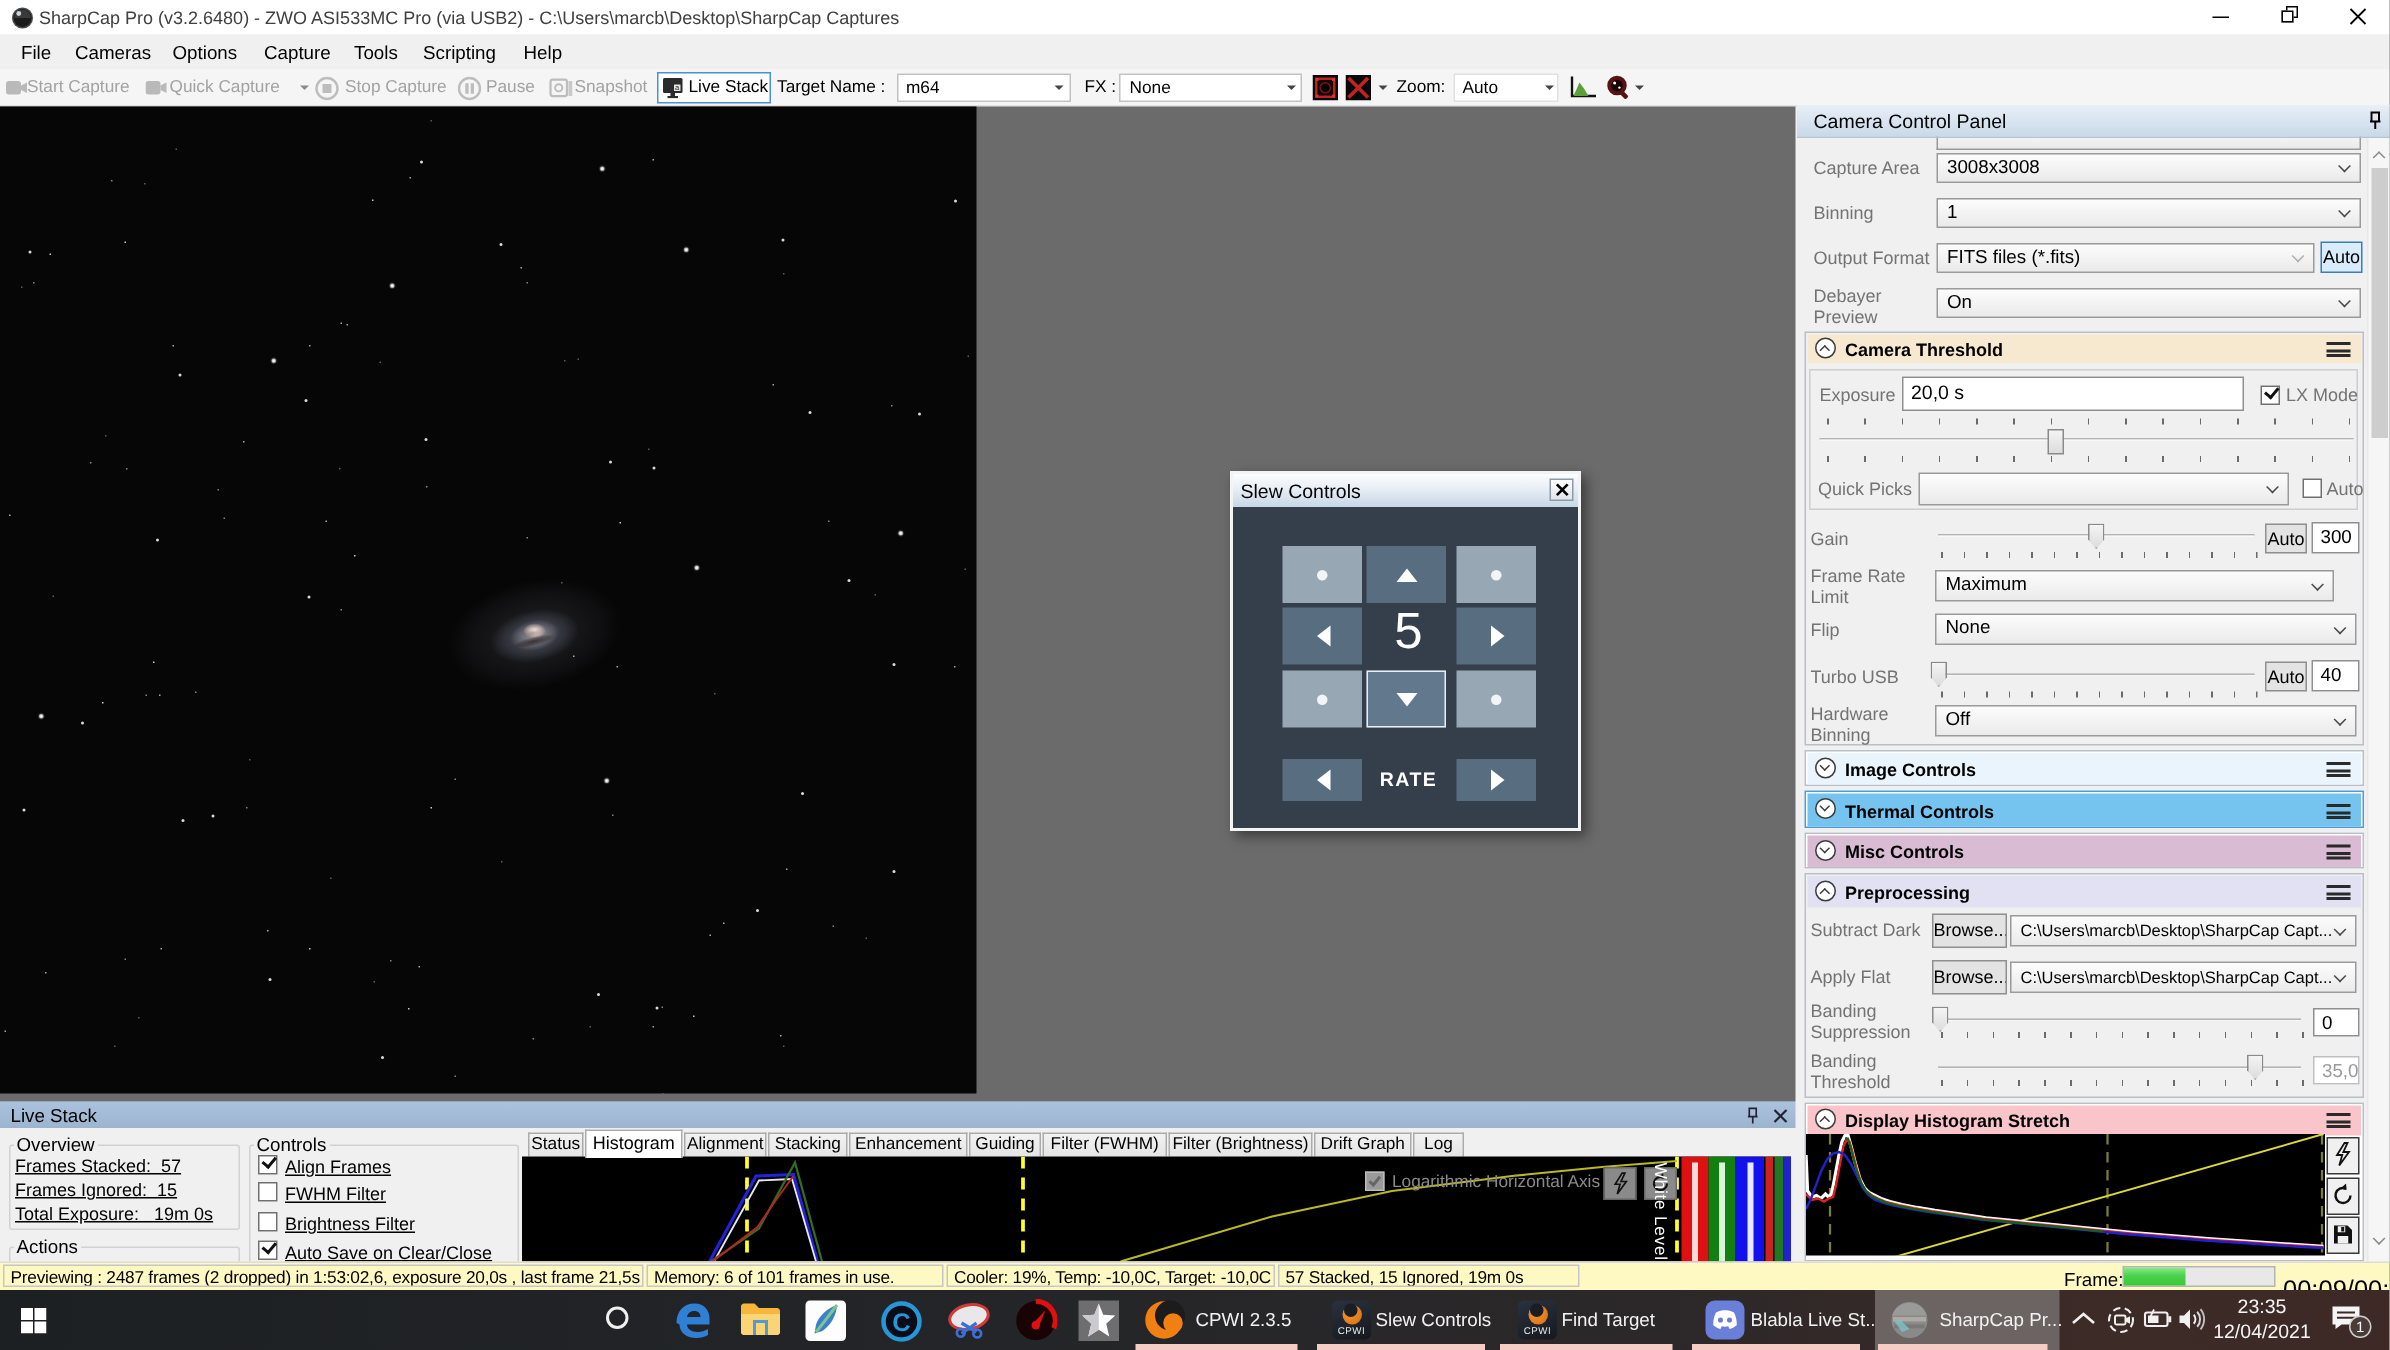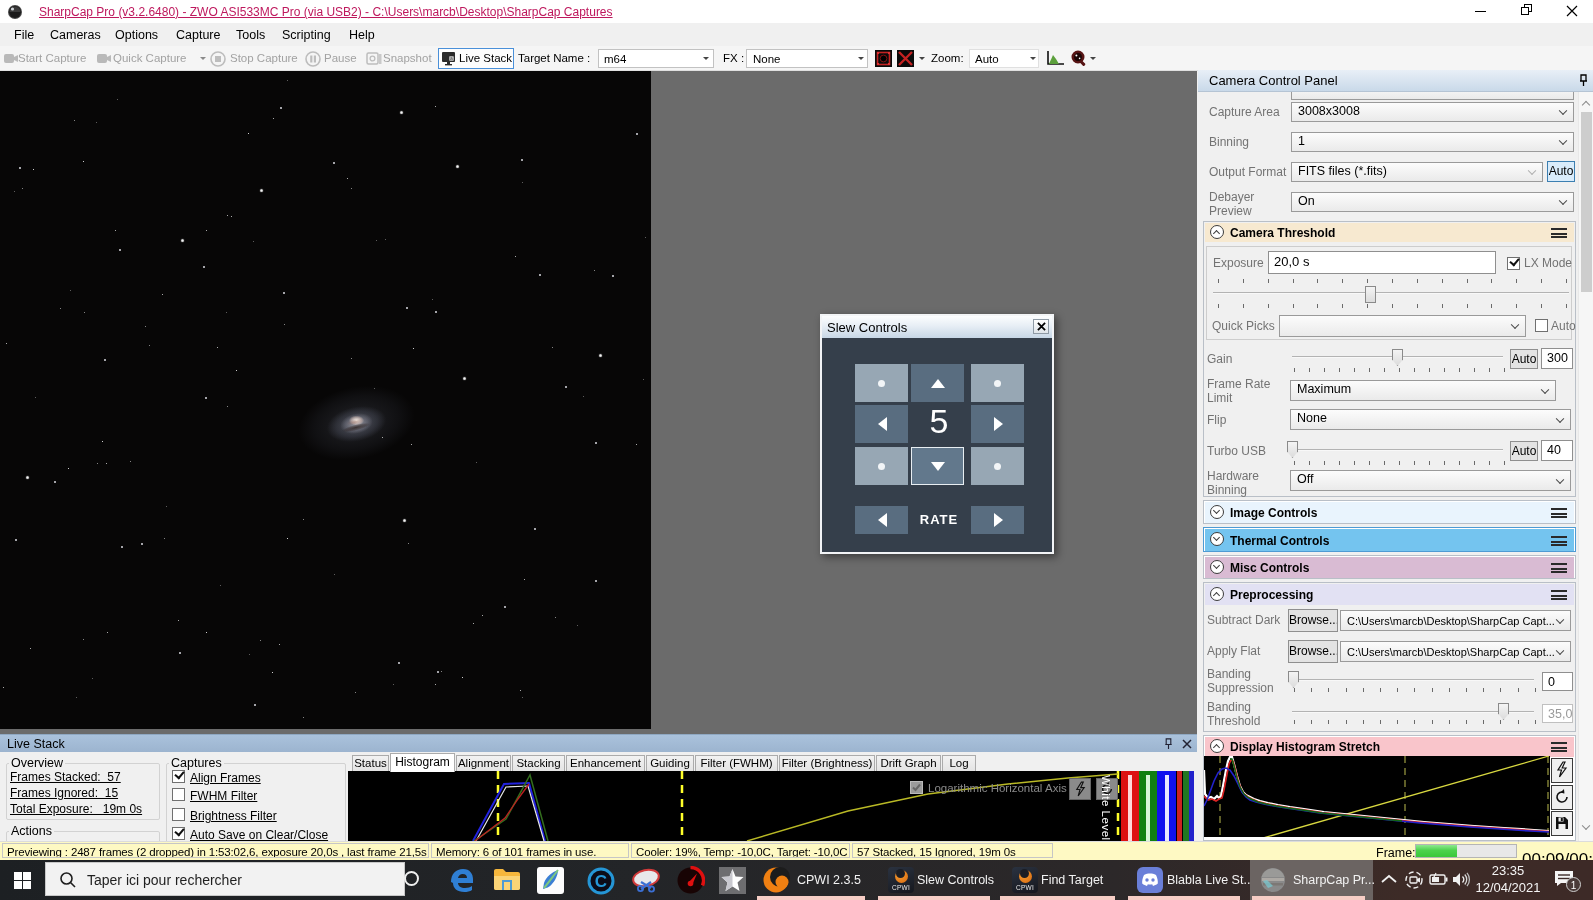--- a/index.html
+++ b/index.html
@@ -1,21 +1,21 @@
 <!DOCTYPE html>
 <html><head>
 <meta charset="utf-8">
 <style>
   * { margin:0; padding:0; box-sizing:border-box; }
   html,body { width:1593px; height:900px; overflow:hidden; }
   body { font-family:"Liberation Sans", sans-serif; font-size:12px; color:#000; background:#f0f0f0; position:relative; }
   .abs { position:absolute; }
   
   #titlebar { left:0; top:0; width:1593px; height:23px; background:#ffffff; }
-  #titletext { left:39px; top:5px; font-size:12px; color:#be185d;text-decoration:underline; }
+  #titletext { left:26px; top:5px; font-size:12px; color:#404040; }
   
   #menubar { left:0; top:23px; width:1593px; height:23px; background:#f0f0f0; }
   .menuitem { position:absolute; top:5px; font-size:12.5px; }
   
   #toolbar { left:0; top:46px; width:1593px; height:25px; background:#f5f5f5; border-bottom:1px solid #e0e0e0; }
   .tbtxt { position:absolute; top:6px; font-size:11.5px; color:#a2a2a2; white-space:nowrap; }
   .tbdark { color:#000; }
   
   #mainarea { left:0; top:71px; width:1197px; height:663px; background:#6b6b6b; }
   #starfield { position:absolute; left:0; top:0; width:651px; height:658px; background:#070606; overflow:hidden; }
@@ -419,21 +419,21 @@
     <fieldset class="gbx" style="left:6px;top:22px;width:154px;height:64px">
       <legend>Overview</legend>
     </fieldset>
     <span class="ls-t" style="left:10px;top:36px">Frames Stacked:&nbsp; 57</span>
     <span class="ls-t" style="left:10px;top:52px">Frames Ignored:&nbsp; 15</span>
     <span class="ls-t" style="left:10px;top:68px">Total Exposure:&nbsp;&nbsp; 19m 0s</span>
     <fieldset class="gbx" style="left:6px;top:90px;width:154px;height:20px">
       <legend>Actions</legend>
     </fieldset>
     <fieldset class="gbx" style="left:166px;top:22px;width:180px;height:88px">
-      <legend>Captures</legend>
+      <legend>Controls</legend>
     </fieldset>
     <div class="ckb on" style="left:172px;top:36px"></div>
     <span class="ls-t" style="left:190px;top:37px">Align Frames</span>
     <div class="ckb" style="left:172px;top:54px"></div>
     <span class="ls-t" style="left:190px;top:55px">FWHM Filter</span>
     <div class="ckb" style="left:172px;top:74px"></div>
     <span class="ls-t" style="left:190px;top:75px">Brightness Filter</span>
     <div class="ckb on" style="left:172px;top:93px"></div>
     <span class="ls-t" style="left:190px;top:94px">Auto Save on Clear/Close</span>
 
@@ -506,27 +506,20 @@
     </div>
     <span class="abs" style="left:1522px;top:8px;font-size:17px">00:09/00:11</span>
   </div>
   <div class="abs" id="taskbar">
     <svg class="abs" style="left:14px;top:12px" width="17" height="17" viewBox="0 0 17 17">
       <rect x="0" y="0" width="8" height="8" fill="#fff"></rect>
       <rect x="9" y="0" width="8" height="8" fill="#fff"></rect>
       <rect x="0" y="9" width="8" height="8" fill="#fff"></rect>
       <rect x="9" y="9" width="8" height="8" fill="#fff"></rect>
     </svg>
-    <div class="abs" style="left:45px;top:2px;width:360px;height:34px;background:#f2f2f2;border:1px solid #c8c8c8">
-      <svg class="abs" style="left:13px;top:8px" width="18" height="18" viewBox="0 0 18 18">
-        <circle cx="7.5" cy="7.5" r="5.5" fill="none" stroke="#1f1f1f" stroke-width="1.6"></circle>
-        <line x1="11.5" y1="11.5" x2="16" y2="16" stroke="#1f1f1f" stroke-width="1.6"></line>
-      </svg>
-      <span class="abs" style="left:41px;top:9px;font-size:14px;color:#1f1f1f">Taper ici pour rechercher</span>
-    </div>
     <div class="abs" style="left:404px;top:11px;width:15px;height:15px;border:2px solid #f0f0f0;border-radius:50%"></div>
 
     <svg class="abs" style="left:448px;top:6px" width="28" height="28" viewBox="0 0 28 28">
       <path d="M3 16 C3 8 8 3 15 3 C22 3 25 8 25 13 L25 17 L10 17 C10 20 13 22 17 22 C20 22 22.5 21 24 20 L24 24 C22 25.4 19 26 16.5 26 C9 26 5 22 5 17z M10 12 L19 12 C19 9.5 17.5 8 14.8 8 C12 8 10.4 9.8 10 12z" fill="#2f7fd4"></path>
     </svg>
 
     <svg class="abs" style="left:493px;top:7px" width="28" height="26" viewBox="0 0 28 26">
       <path d="M1 4 C1 2.9 1.9 2 3 2 H10 L13 5 H25 C26.1 5 27 5.9 27 7 V21 C27 22.1 26.1 23 25 23 H3 C1.9 23 1 22.1 1 21z" fill="#f6b73c"></path>
       <path d="M1 9 H27 V21 C27 22.1 26.1 23 25 23 H3 C1.9 23 1 22.1 1 21z" fill="#fbd476"></path>
       <rect x="9" y="13" width="10" height="10" fill="#4f9bd3"></rect>

